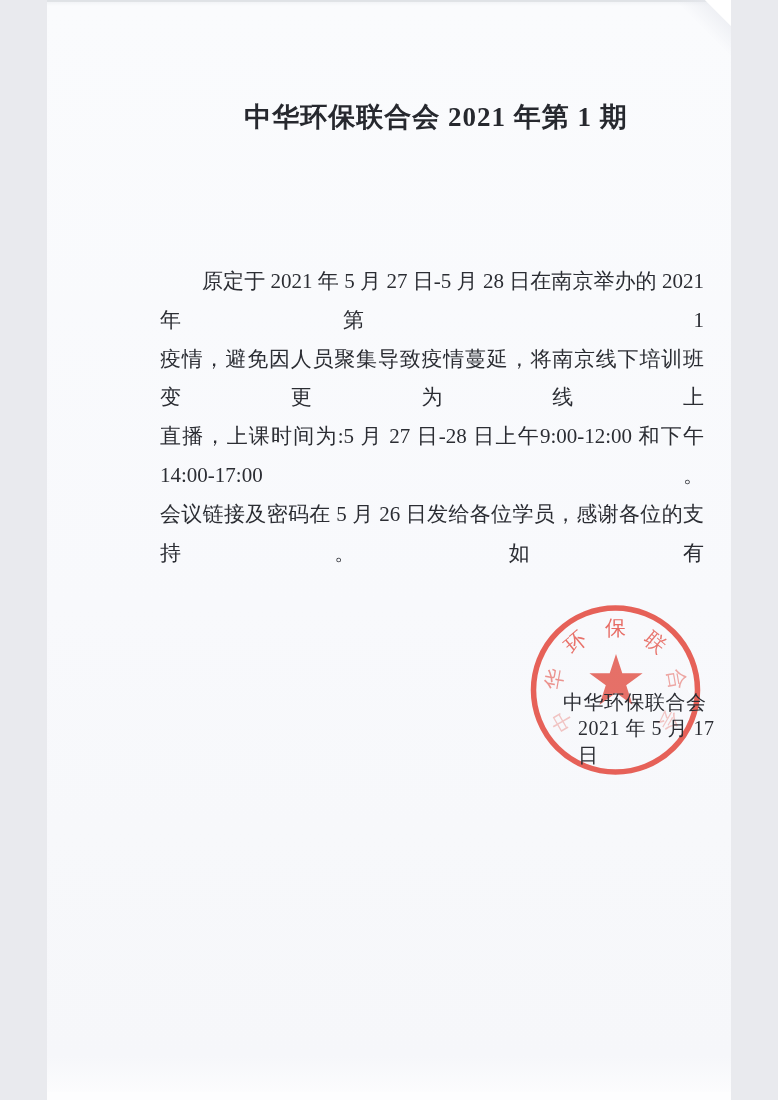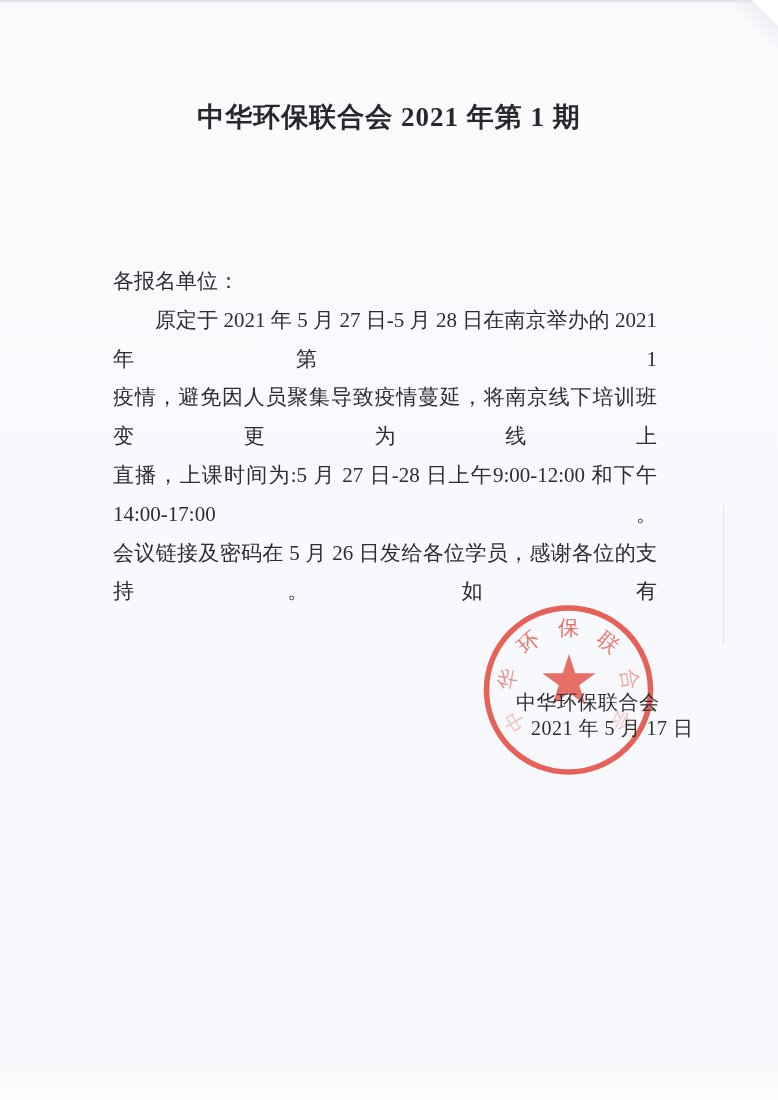--- a/index.html
+++ b/index.html
@@ -2,21 +2,21 @@
 <html><head>
 <meta charset="utf-8">
 <style>
   html, body { margin: 0; padding: 0; }
   body {
     font-family: "Liberation Serif", "DejaVu Serif", serif;
     background: #e9eaee;
   }
   .page {
     position: relative;
-    width: 778px;
+    width: 684px;
     height: 1100px;
     margin: 0 auto;
     background: linear-gradient(180deg, #eef0f4 0px, #fafbfd 6px, #f8f9fc 55%, #f6f7fa 96%, #fdfdfe 100%);
     overflow: hidden;
     color: #2b2d33;
   }
   .scan-topline {
     position: absolute; top: 0; left: 0; width: 778px; height: 2px;
     background: #d9dbe0; opacity: .7;
   }
@@ -68,21 +68,20 @@
 <div class="page">
 
   <div class="scan-topline"></div>
   <div class="scan-corner"></div>
 
   <h1 class="title">
     <span class="tl">中华环保联合会 2021 年第 1 期</span>
   </h1>
 
   <div class="doc-body">
-    <div class="bline">各报名单位：</div>
     <div class="bline just indent">原定于 2021 年 5 月 27 日-5 月 28 日在南京举办的 2021 年第 1</div>
     <div class="bline just">疫情，避免因人员聚集导致疫情蔓延，将南京线下培训班变更为线上</div>
     <div class="bline just">直播，上课时间为:5 月 27 日-28 日上午9:00-12:00 和下午 14:00-17:00。</div>
     <div class="bline just">会议链接及密码在 5 月 26 日发给各位学员，感谢各位的支持。如有</div>
   </div>
 
   <svg class="seal" viewBox="0 0 176 176">
     <circle cx="86.5" cy="86" r="82" fill="none" stroke="#e4544a" stroke-width="5.5" stroke-opacity="0.92"></circle>
     <polygon fill="#e0493e" fill-opacity="0.78" points="87,50 93.3,69.3 113.6,69.3 97.2,81.3 103.5,100.7 87,88.7 70.5,100.7 76.8,81.3 60.4,69.3 80.7,69.3"></polygon>
     <text x="32.8" y="117" fill="#e4544a" fill-opacity="0.32" text-anchor="middle" dominant-baseline="central" transform="rotate(-120 32.8 117)">中</text>

